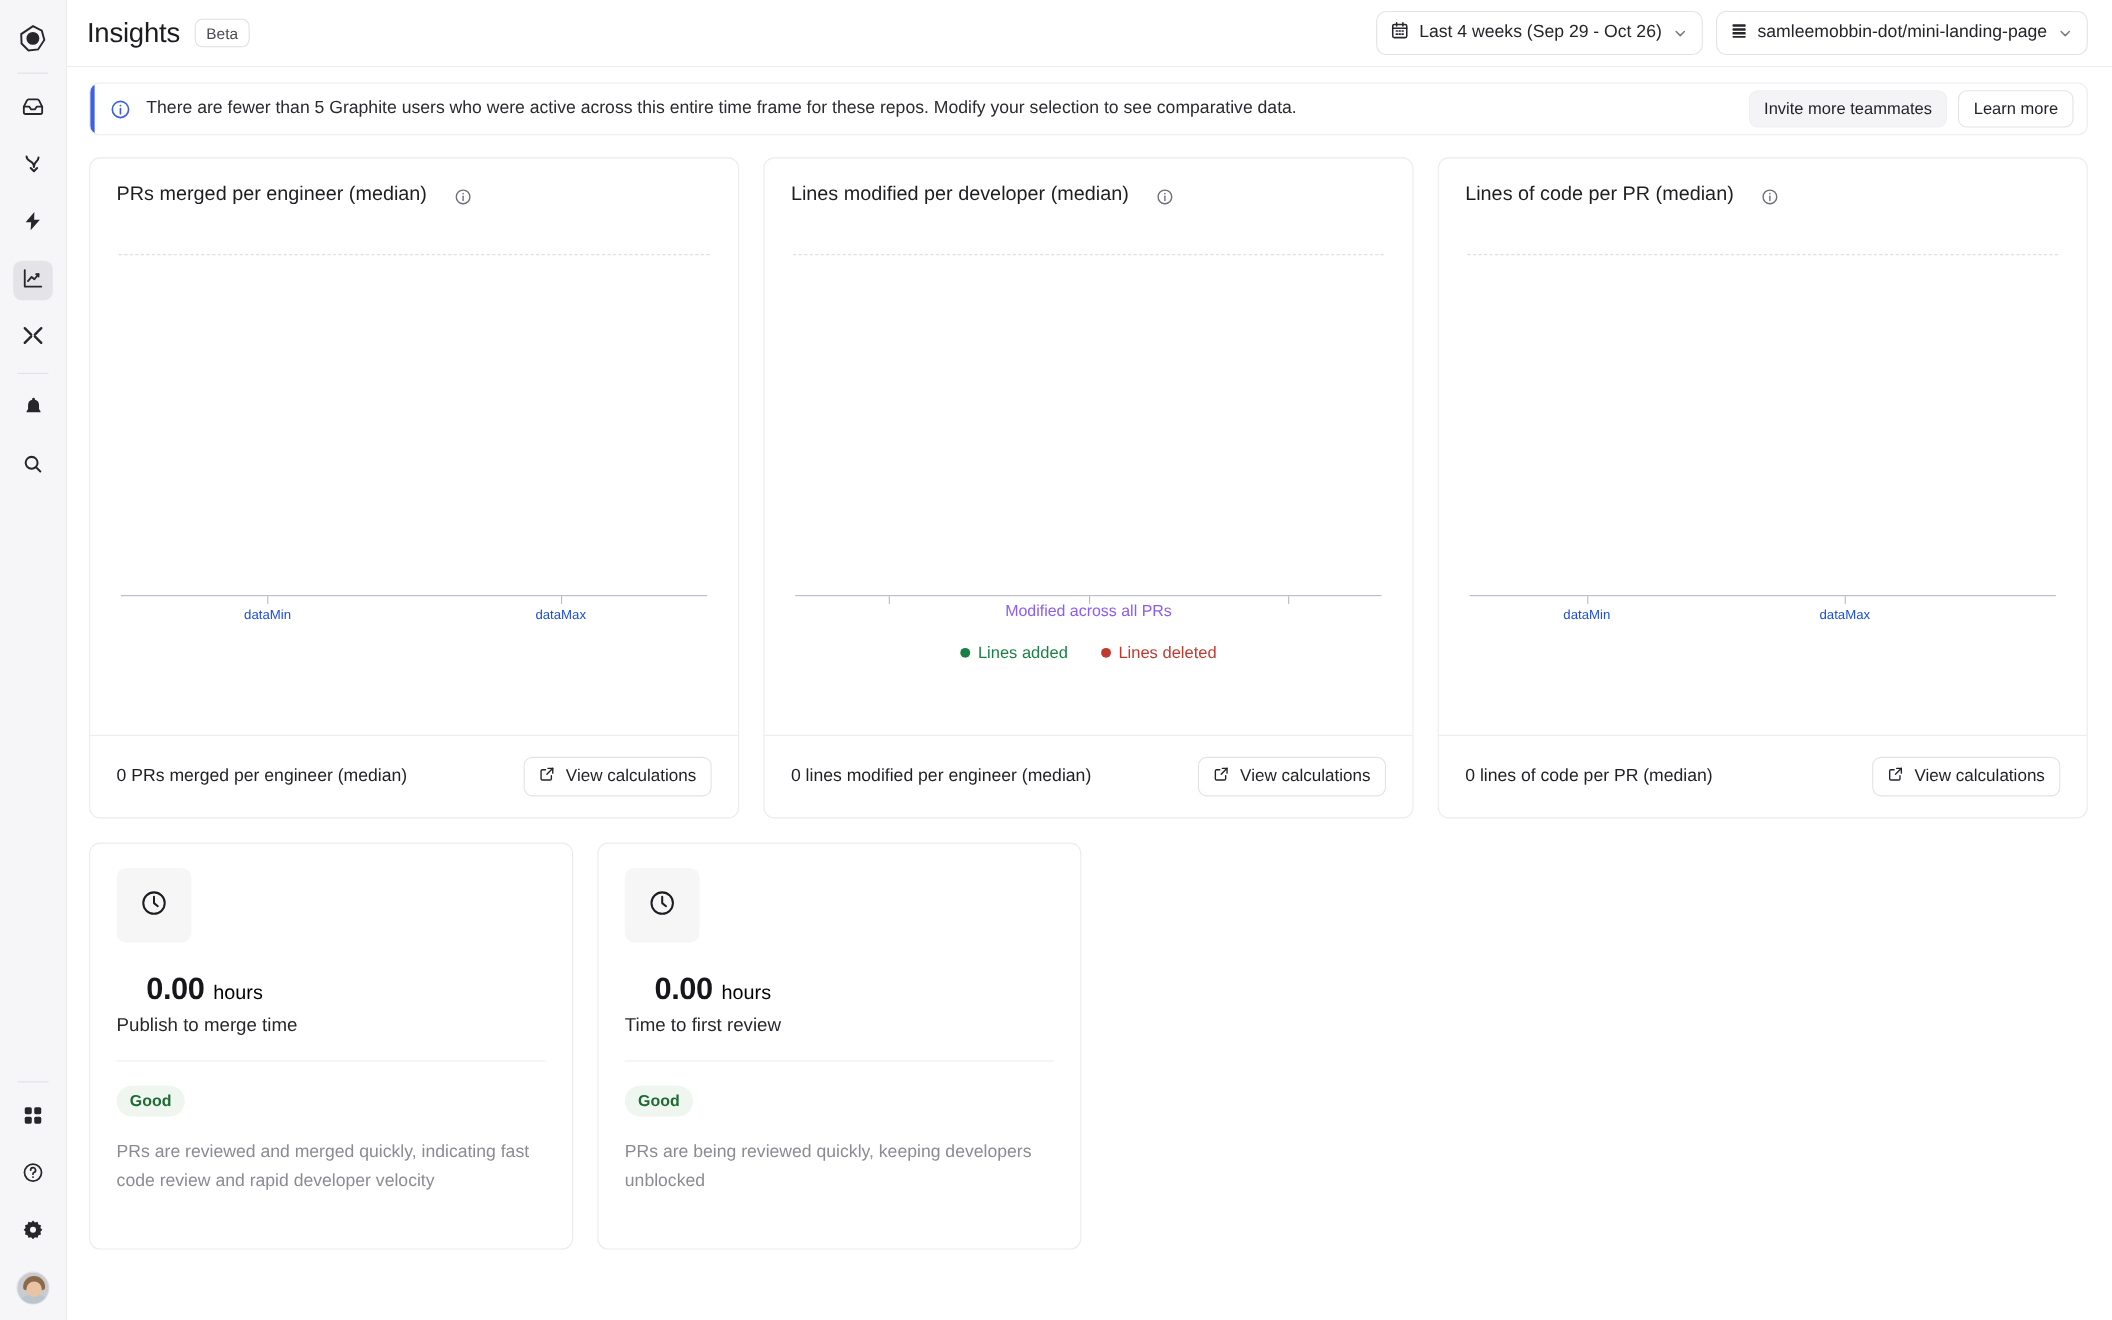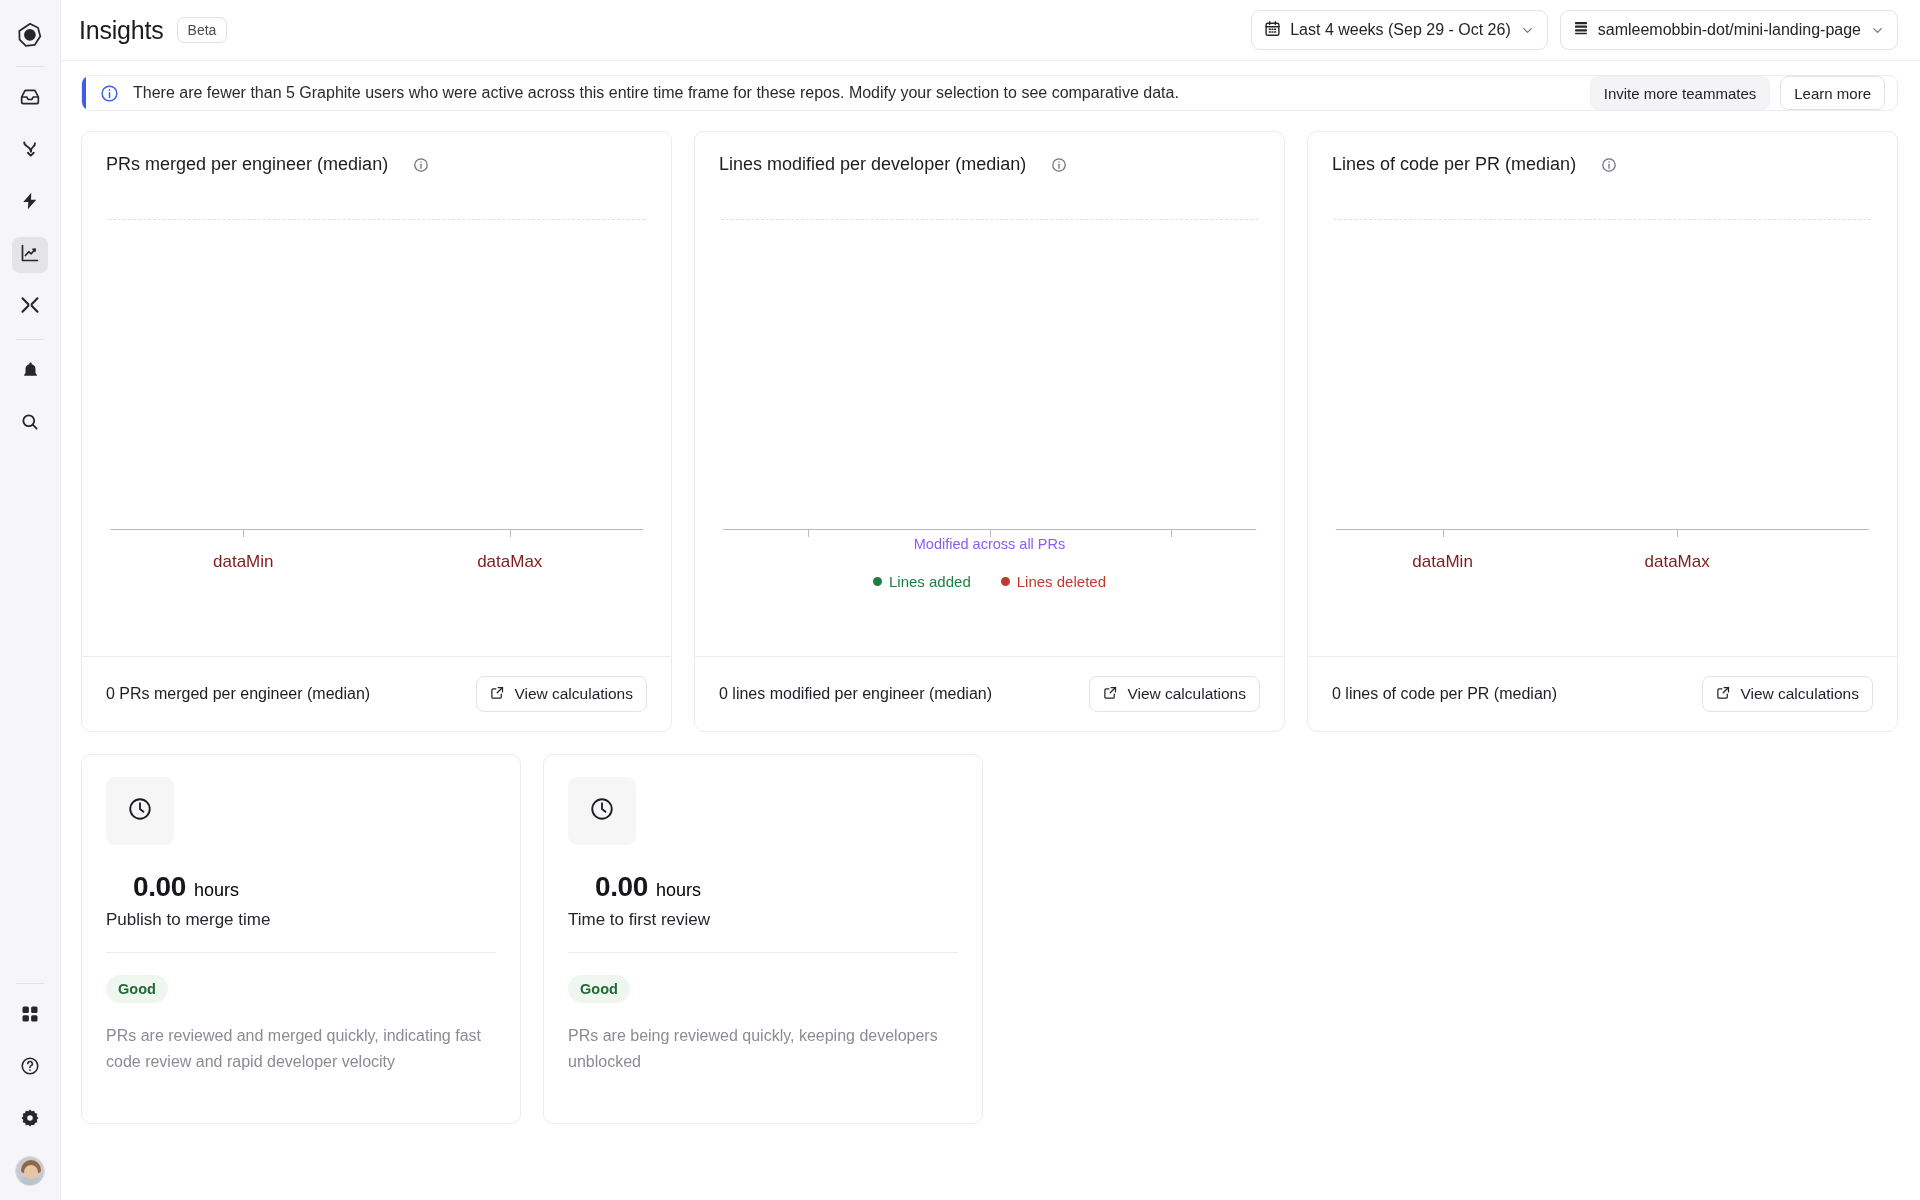--- a/index.html
+++ b/index.html
@@ -68,21 +68,21 @@
     background: #fff; font-size: 16px; color: #24242a; cursor: pointer;
     white-space: nowrap;
   }
   .pill + .pill { margin-left: 12px; }
   .chev { color: #7b7b84; display:flex; align-items:center; }
 
   
   .banner-wrap { padding: 14px 22px 0 20px; }
   .banner {
     display: flex; align-items: center;
-    height: 36px;
+    height: 48px;
     border: 1px solid #ececef; border-radius: 9px;
     background: #ffffff;
     position: relative; overflow: hidden;
     padding: 0 12px 0 0;
   }
   .banner-accent {
     position: absolute; left: 0; top: 0; bottom: 0; width: 4px; background: #3b60e4;
   }
   .banner-icon { margin-left: 18px; color: #3b60e4; display:flex; align-items:center; }
   .banner-text { margin-left: 14px; font-size: 16px; color: #2a2a30; }
@@ -102,40 +102,40 @@
     grid-template-columns: repeat(3, 1fr);
     gap: 22px;
     padding: 20px 22px 0 20px;
   }
   .card {
     background: #fff; border: 1px solid #ececef; border-radius: 10px;
     height: 601px; display: flex; flex-direction: column;
     padding: 22px 24px 0 24px;
   }
   .card-title {
-    display: flex; align-items: center; gap: 25px;
+    display: flex; align-items: flex-end; gap: 25px;
     font-size: 18px; color: #1d1d22; font-weight: 400;
   }
   .info-icon { color: #6f6f79; display: flex; align-items: center; }
 
   .chart-area { flex: 1 1 auto; position: relative; margin-top: 22px; }
   .dashline {
     position: absolute; left: 2px; right: 2px; top: 22px; height: 0;
     border-top: 1px dashed #e0e0e3;
   }
   .axis {
     position: absolute; left: 4px; right: 4px;
     bottom: 126px; height: 0; border-top: 1px solid #b9b8c6;
   }
   .tick {
     position: absolute; top: 0; width: 1px; height: 7px; background: #b9b8c6;
   }
   .tick-label {
-    position: absolute; top: 22px; transform: translateX(-50%);
-    font-size: 17px; color: #7f1d1d; white-space: nowrap;
+    position: absolute; top: 10px; transform: translateX(-50%);
+    font-size: 12px; color: #1d4ed8; white-space: nowrap;
   }
   .axis-caption {
     position: absolute; bottom: 104px; left: 0; right: 0; text-align: center;
     font-size: 14.5px; color: #8b5cf6;
   }
   .legend {
     position: absolute; bottom: 66px; left: 0; right: 0;
     display: flex; align-items: center; justify-content: center; gap: 30px;
   }
   .legend-item { display: flex; align-items: center; gap: 7px; font-size: 15px; }

